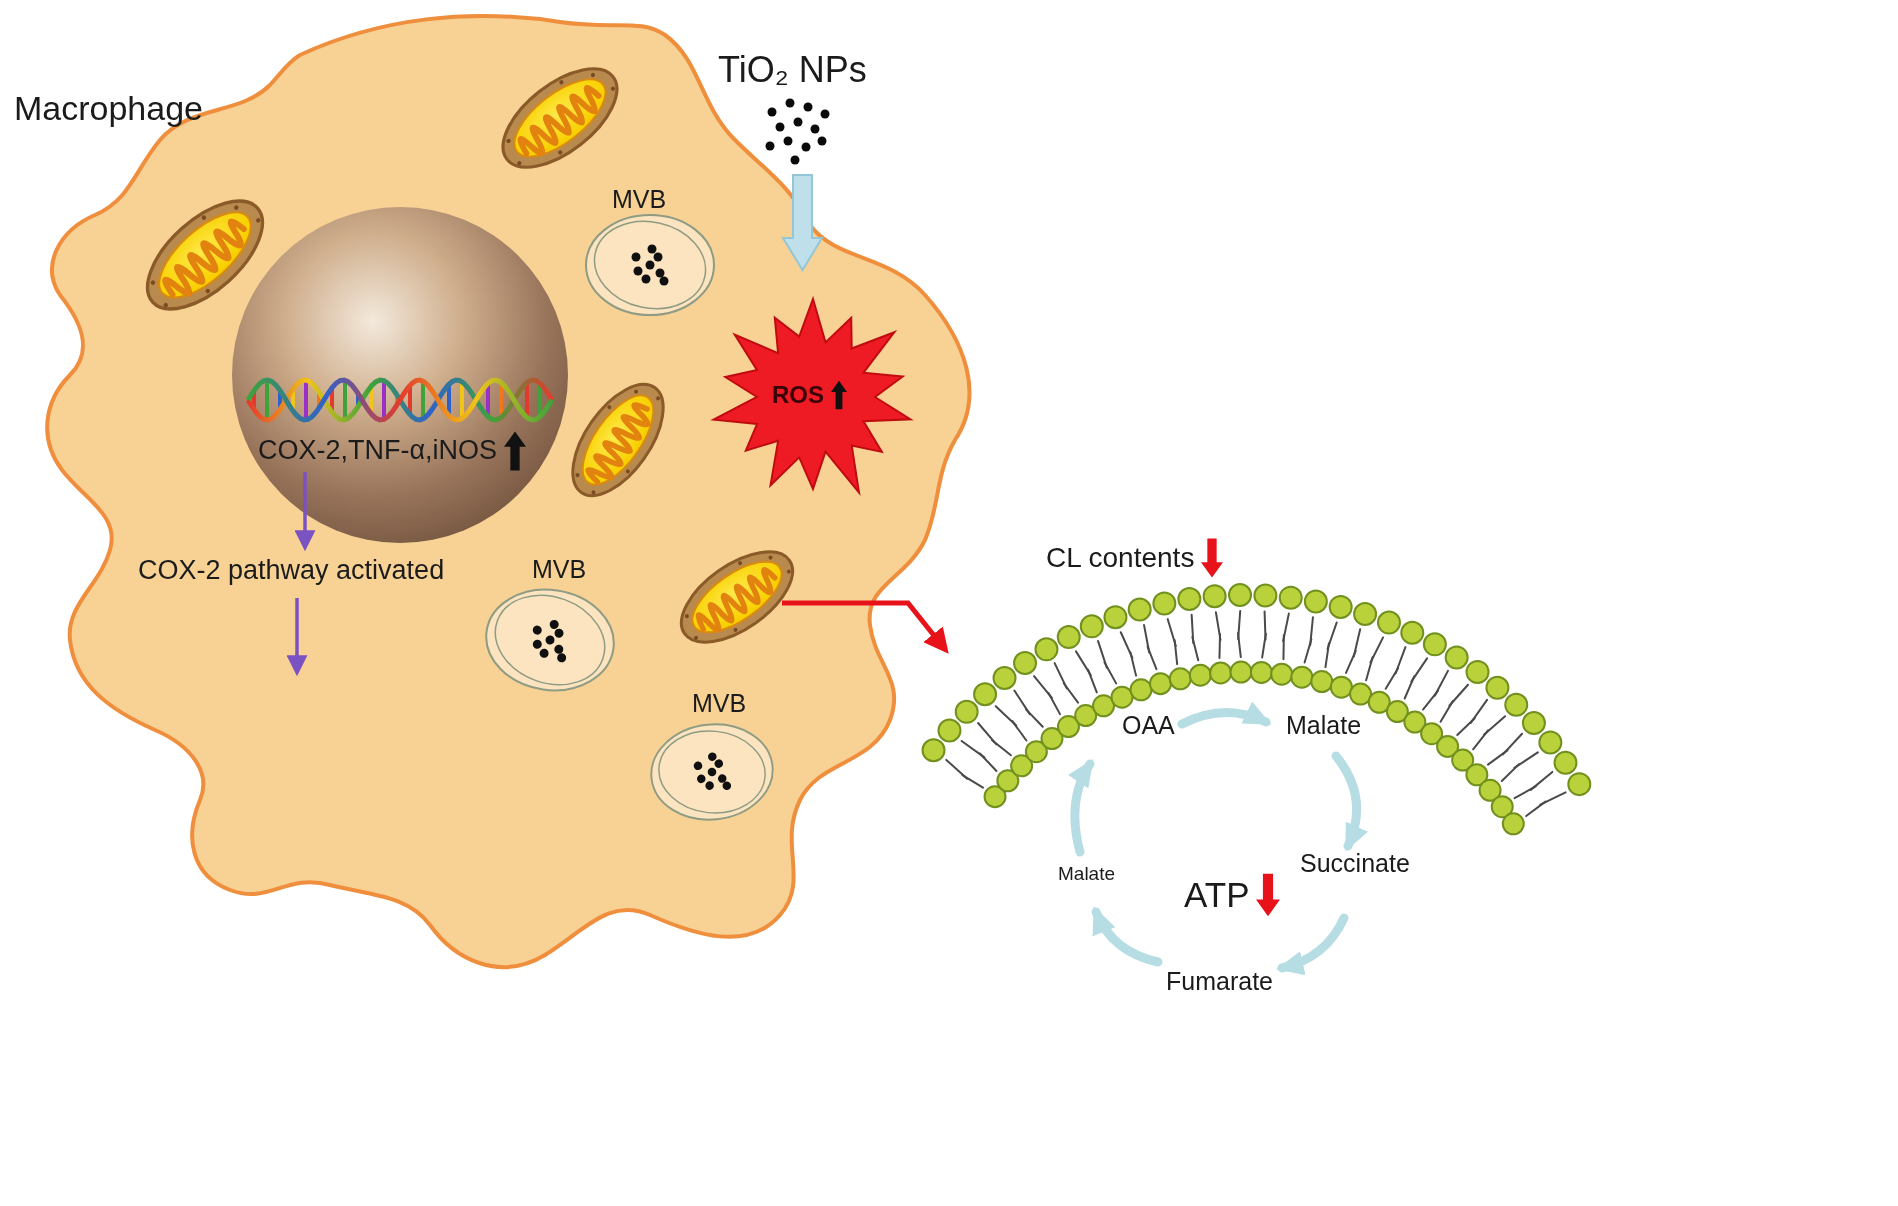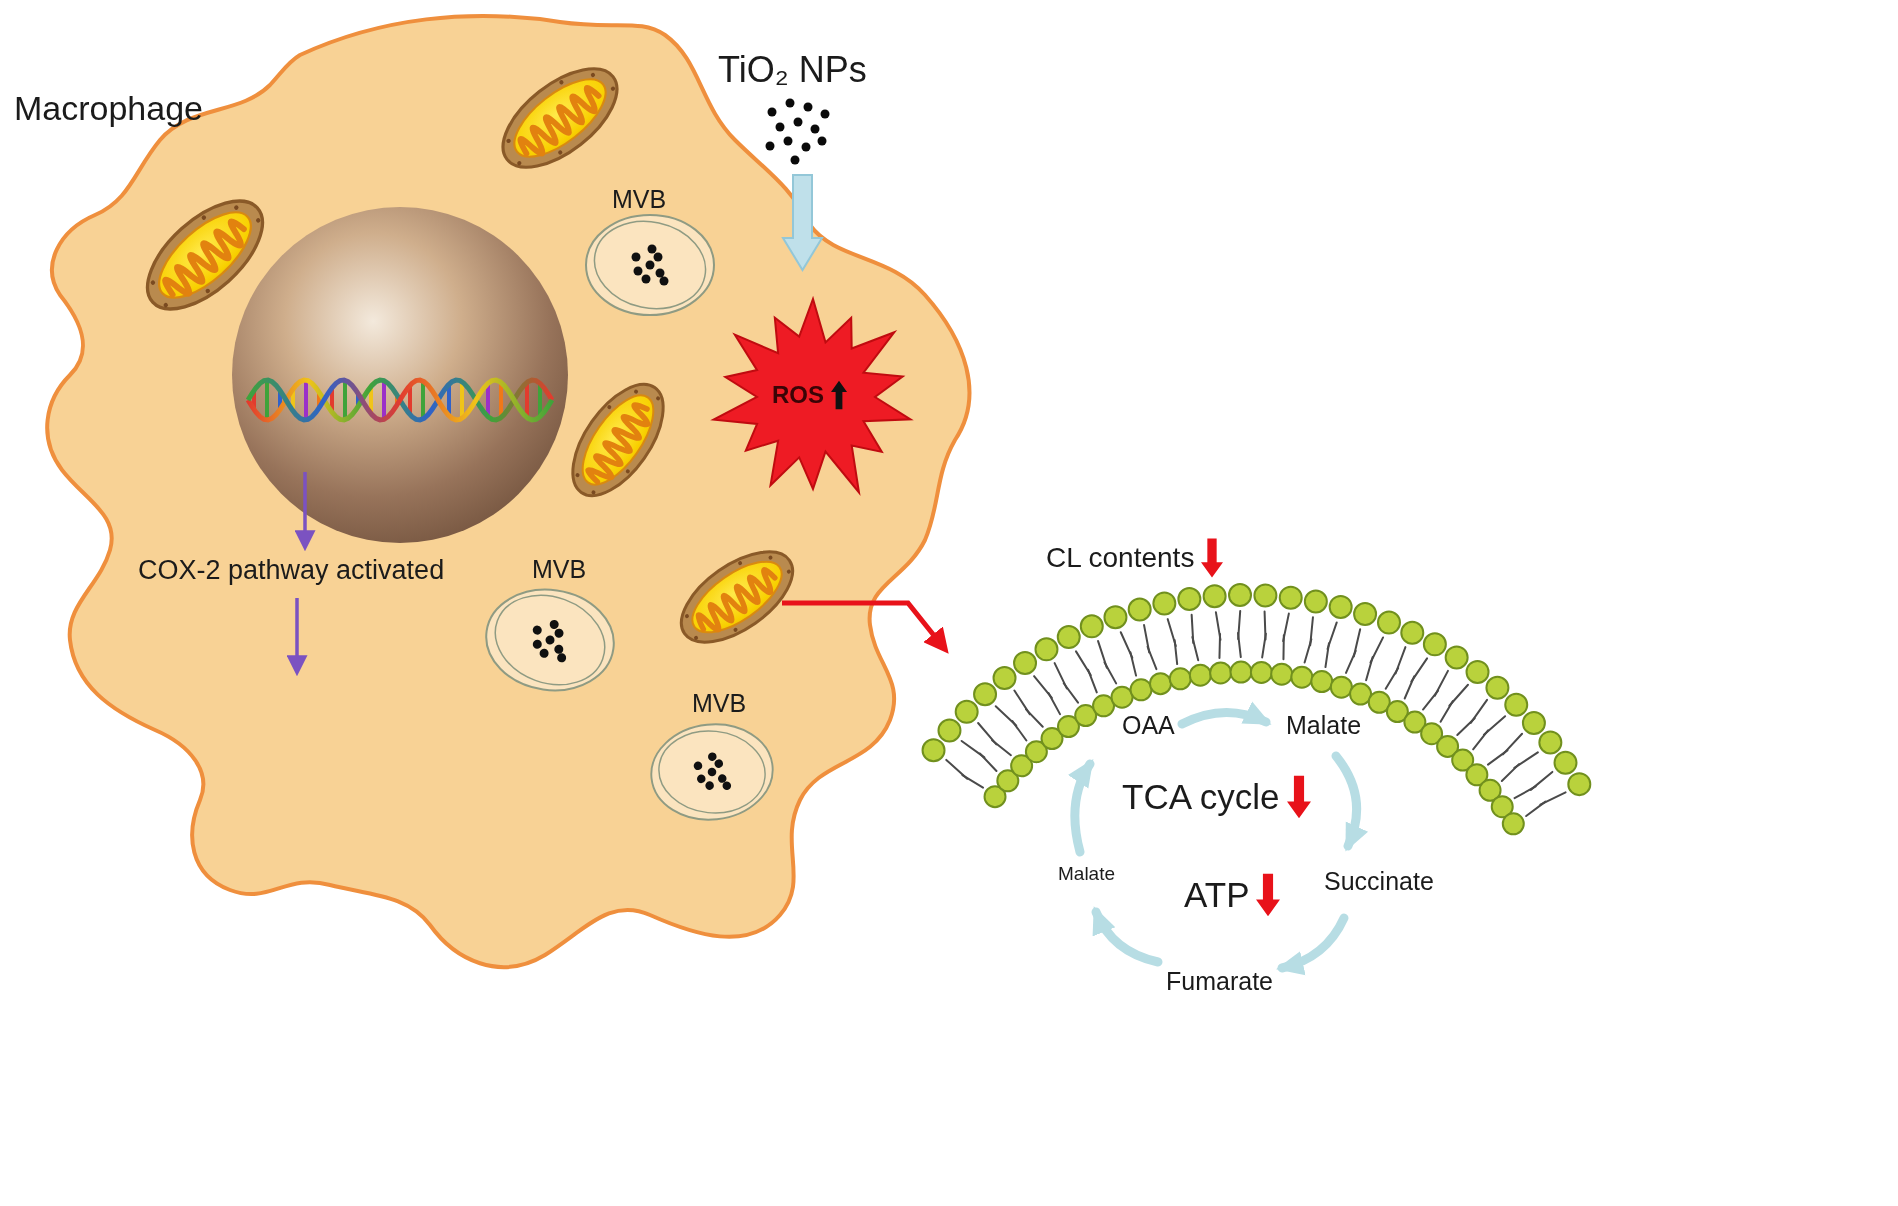--- a/index.html
+++ b/index.html
@@ -332,20 +332,26 @@
 <div class="label" style="left:612px;top:186px;font-size:25px;">
   <span>MVB</span>
 </div>
 <div class="label" style="left:532px;top:556px;font-size:25px;">
   <span>MVB</span>
 </div>
 <div class="label" style="left:692px;top:690px;font-size:25px;">
   <span>MVB</span>
 </div>
 
+<div class="label" style="left:258px;top:430px;font-size:27px;">
+  <span>COX-2,TNF-α,iNOS</span>
+  <svg class="upArrowIco" width="22" height="42" viewBox="0 0 26 46">
+        <path d="M13,0 L26,18 L18.5,18 L18.5,46 L7.5,46 L7.5,18 L0,18 Z"></path>
+      </svg>
+</div>
 
 <div class="label" style="left:138px;top:556px;font-size:27px;">
   <span>COX-2 pathway activated</span>
 </div>
 
 
 <div class="label" style="left:772px;top:380px;font-size:24px;font-weight:600;color:#3a0406;">
   <span>ROS</span>
   <svg class="upArrowIco" width="16" height="30" viewBox="0 0 26 46">
         <path d="M13,0 L26,18 L18.5,18 L18.5,46 L7.5,46 L7.5,18 L0,18 Z"></path>
@@ -359,38 +365,32 @@
       </svg>
 </div>
 
 <div class="label" style="left:1122px;top:712px;font-size:25px;">
   <span>OAA</span>
 </div>
 <div class="label" style="left:1286px;top:712px;font-size:25px;">
   <span>Malate</span>
 </div>
 
-<div class="label" style="left:1122px;top:772px;font-size:35px;">
-  <span>TCA cycle</span>
-  <svg class="downArrowIco" width="24" height="50" viewBox="0 0 26 46">
-        <path d="M13,46 L26,28 L18.5,28 L18.5,0 L7.5,0 L7.5,28 L0,28 Z"></path>
-      </svg>
-</div>
 
 <div class="label" style="left:1058px;top:864px;font-size:19px;">
   <span>Malate</span>
 </div>
 
 <div class="label" style="left:1184px;top:862px;font-size:35px;margin-top:8px;">
   <span>ATP</span>
   <svg class="downArrowIco" width="24" height="50" viewBox="0 0 26 46">
         <path d="M13,46 L26,28 L18.5,28 L18.5,0 L7.5,0 L7.5,28 L0,28 Z"></path>
       </svg>
 </div>
 
-<div class="label" style="left:1300px;top:868px;font-size:25px;margin-left:24px;">
+<div class="label" style="left:1300px;top:850px;font-size:25px;">
   <span>Succinate</span>
 </div>
 <div class="label" style="left:1166px;top:968px;font-size:25px;">
   <span>Fumarate</span>
 </div>
 
 </div>
 
 </body></html>

